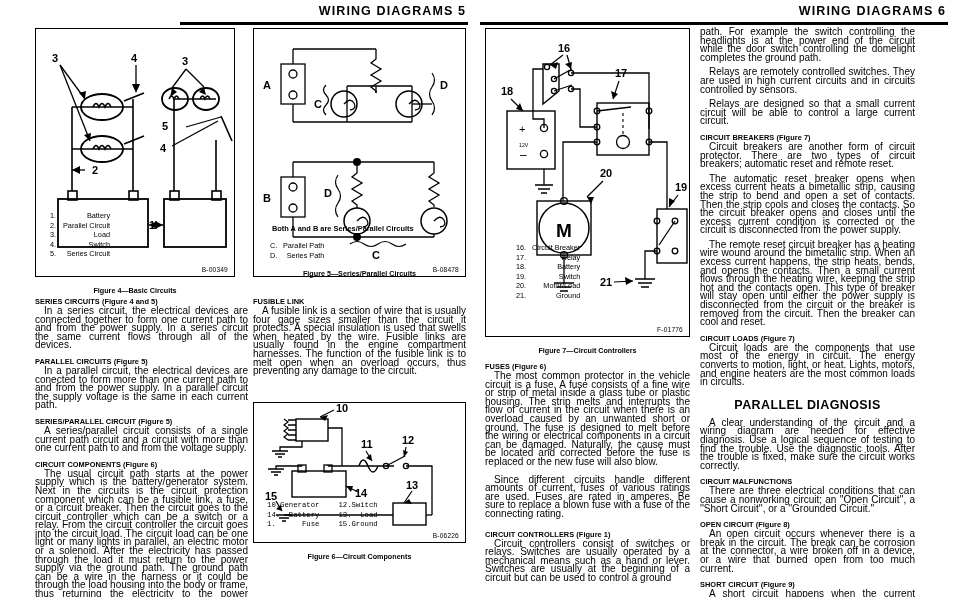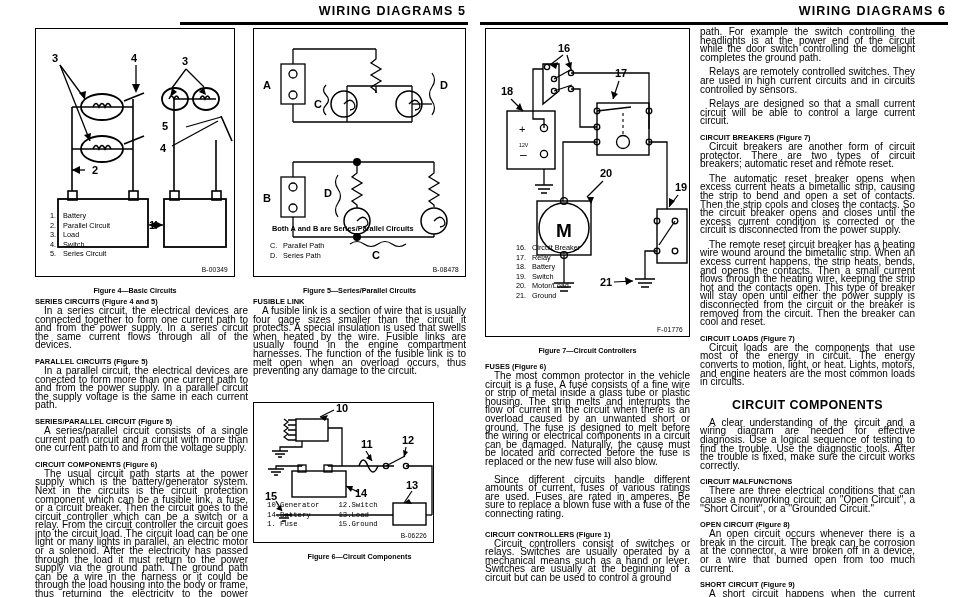--- a/index.html
+++ b/index.html
@@ -62,29 +62,29 @@
   }
   .figcode{
     position:absolute;right:6px;bottom:3px;
     font-size:6.6px;letter-spacing:0.2px;
   }
   .legend{
     position:absolute;font-size:7.3px;line-height:9.6px;
   }
   .legend .row{display:flex;}
   .legend .num{width:13px;text-align:left;}
-  .legend .lab{flex:1;}
+  .legend .lab{flex:1;text-align:right;}
   .legend2{display:flex;gap:19px;}
 
   
   #fig4-box{position:absolute;left:35px;top:28px;width:200px;height:249px;}
   #fig4-cap{position:absolute;left:35px;top:281px;width:200px;}
   #fig5-box{position:absolute;left:253px;top:28px;width:213px;height:249px;}
-  #fig5-cap{position:absolute;left:253px;top:281px;width:213px;}
-  #fig6-box{position:absolute;left:253px;top:402px;width:181px;height:141px;}
+  #fig5-cap{position:absolute;left:253px;top:264px;width:213px;}
+  #fig6-box{position:absolute;left:253px;top:402px;width:213px;height:141px;}
   #fig6-cap{position:absolute;left:253px;top:547px;width:213px;}
   #fig7-box{position:absolute;left:485px;top:28px;width:205px;height:309px;}
   #fig7-cap{position:absolute;left:485px;top:341px;width:205px;}
 
   svg{display:block;}
   .stroke{fill:none;stroke:#000;}
 </style>
 </head>
 <body>
 
@@ -513,21 +513,21 @@
     <div class="col" style="left:220px;top:28px;width:215px;">
       <p>path. For example the switch controlling the headlights is at the power end of the circuit while the door switch controlling the domelight completes the ground path.</p>
       <p class="ind">Relays are remotely controlled switches. They are used in high current circuits and in circuits controlled by sensors.</p>
       <p class="ind">Relays are designed so that a small current circuit will be able to control a large current circuit.</p>
       <h3>CIRCUIT BREAKERS (Figure 7)</h3>
       <p class="ind">Circuit breakers are another form of circuit protector. There are two types of circuit breakers; automatic reset and remote reset.</p>
       <p class="ind">The automatic reset breaker opens when excess current heats a bimetallic strip, causing the strip to bend and open a set of contacts. Then the strip cools and closes the contacts. So the circuit breaker opens and closes until the excess current condition is corrected or the circuit is disconnected from the power supply.</p>
       <p class="ind">The remote reset circuit breaker has a heating wire wound around the bimetallic strip. When an excess current happens, the strip heats, bends, and opens the contacts. Then a small current flows through the heating wire, keeping the strip hot and the contacts open. This type of breaker will stay open until either the power supply is disconnected from the circuit or the breaker is removed from the circuit. Then the breaker can cool and reset.</p>
       <h3>CIRCUIT LOADS (Figure 7)</h3>
       <p class="ind">Circuit loads are the components that use most of the energy in circuit. The energy converts to motion, light, or heat. Lights, motors, and engine heaters are the most common loads in circuits.</p>
-      <h2 class="section">CIRCUIT COMPONENTS</h2>
+      <h2 class="section">PARALLEL DIAGNOSIS</h2>
       <p class="ind">A clear understanding of the circuit and a wiring diagram are needed for effective diagnosis. Use a logical sequence of testing to find the trouble. Use the diagnostic tools. After the trouble is fixed, make sure the circuit works correctly.</p>
       <h3>CIRCUIT MALFUNCTIONS</h3>
       <p class="ind">There are three electrical conditions that can cause a nonworking circuit; an ''Open Circuit'', a ''Short Circuit'', or a ''Grounded Circuit.''</p>
       <h3>OPEN CIRCUIT (Figure 8)</h3>
       <p class="ind">An open circuit occurs whenever there is a break in the circuit. The break can be corrosion at the connector, a wire broken off in a device, or a wire that burned open from too much current.</p>
       <h3>SHORT CIRCUIT (Figure 9)</h3>
       <p class="ind">A short circuit happens when the current bypasses part of the normal circuit. This bypassing is usually caused by wires touching, salt water in or on a device such as a switch or a connector or solder melting and bridging conductors in a device.</p>
     </div>
 
   </div>

